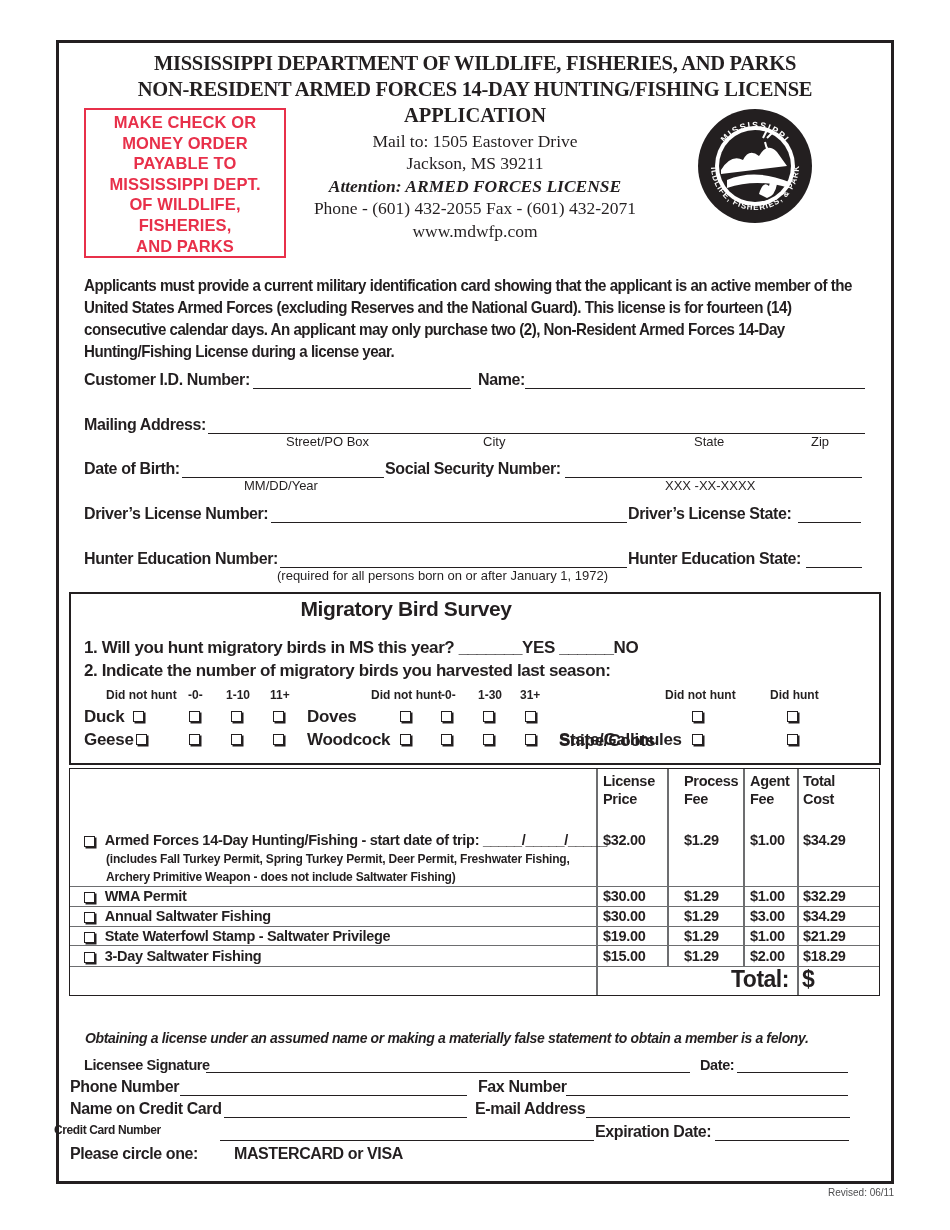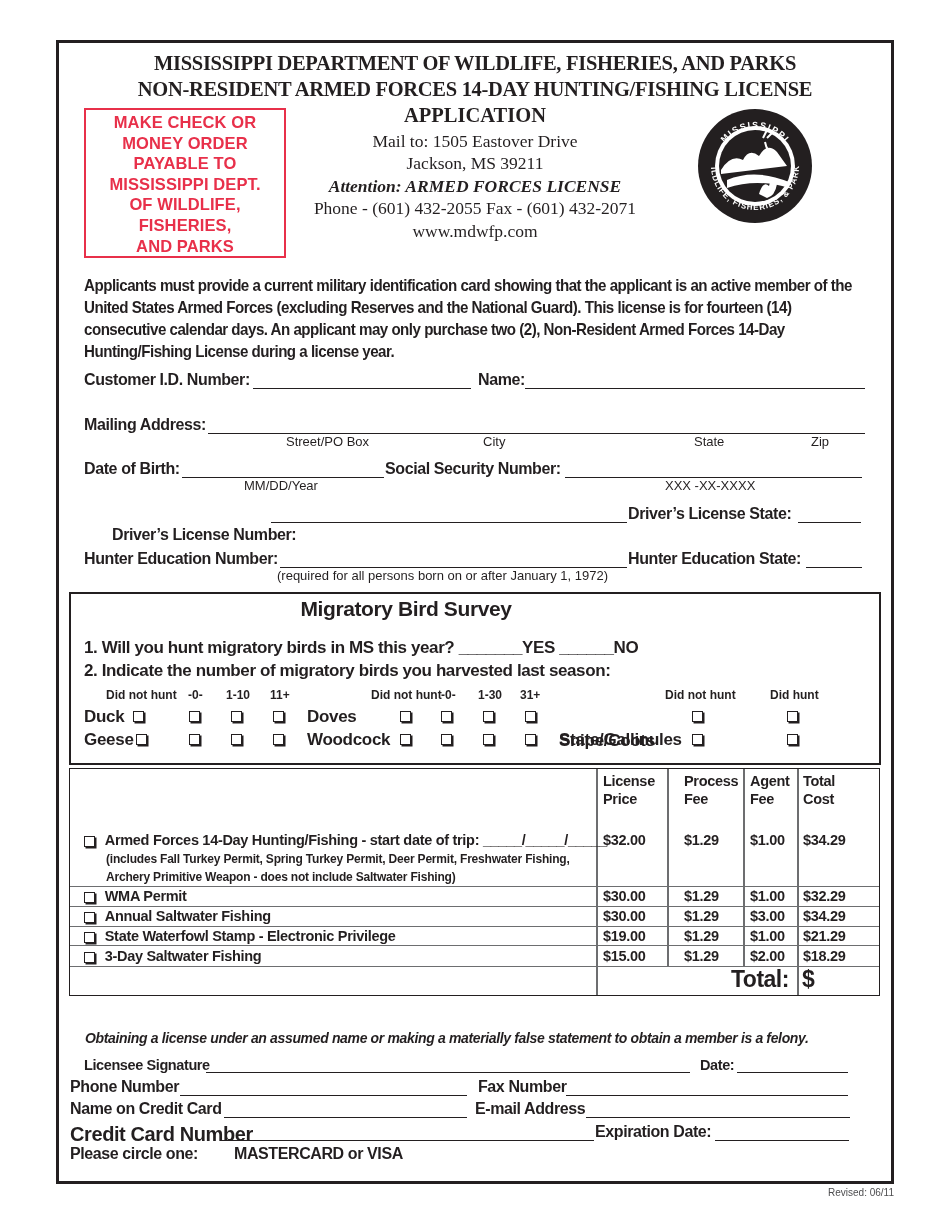--- a/index.html
+++ b/index.html
@@ -86,21 +86,21 @@
 <div class="sub" style="left:694px; top:434px;">State</div>
 <div class="sub" style="left:811px; top:434px;">Zip</div>
 
 <div class="abs fld" style="left:84px; top:460px;">Date of Birth:</div>
 <div class="ln" style="left:182px; top:477px; width:202px;"></div>
 <div class="sub" style="left:244px; top:478px;">MM/DD/Year</div>
 <div class="abs fld" style="left:385px; top:460px;">Social Security Number:</div>
 <div class="ln" style="left:565px; top:477px; width:297px;"></div>
 <div class="sub" style="left:665px; top:478px;">XXX -XX-XXXX</div>
 
-<div class="abs fld" style="left:84px; top:526px;margin-left:28px;">Driver’s License Number:</div>
+<div class="abs fld" style="left:84px; top:505px;">Driver’s License Number:</div>
 <div class="ln" style="left:271px; top:522px; width:356px;"></div>
 <div class="abs fld" style="left:628px; top:505px;">Driver’s License State:</div>
 <div class="ln" style="left:798px; top:522px; width:63px;"></div>
 
 <div class="abs fld" style="left:84px; top:550px;">Hunter Education Number:</div>
 <div class="ln" style="left:280px; top:567px; width:347px;"></div>
 <div class="sub" style="left:277px; top:568px;">(required for all persons born on or after January 1, 1972)</div>
 <div class="abs fld" style="left:628px; top:550px;">Hunter Education State:</div>
 <div class="ln" style="left:806px; top:567px; width:56px;"></div>
 
@@ -205,21 +205,21 @@
   <span class="cb"></span>
   <span style="margin-left:6px;">Annual Saltwater Fishing</span>
 </div>
 <div class="tcell" style="left:603px; top:908px;">$30.00</div>
 <div class="tcell" style="left:684px; top:908px;">$1.29</div>
 <div class="tcell" style="left:750px; top:908px;">$3.00</div>
 <div class="tcell" style="left:803px; top:908px;">$34.29</div>
 
 <div class="trow" style="left:84px; top:928px;">
   <span class="cb"></span>
-  <span style="margin-left:6px;">State Waterfowl Stamp - Electronic Privilege</span>
+  <span style="margin-left:6px;">State Waterfowl Stamp - Saltwater Privilege</span>
 </div>
 <div class="tcell" style="left:603px; top:928px;">$19.00</div>
 <div class="tcell" style="left:684px; top:928px;">$1.29</div>
 <div class="tcell" style="left:750px; top:928px;">$1.00</div>
 <div class="tcell" style="left:803px; top:928px;">$21.29</div>
 
 <div class="trow" style="left:84px; top:948px;">
   <span class="cb"></span>
   <span style="margin-left:6px;">3-Day Saltwater Fishing</span>
 </div>
@@ -241,21 +241,21 @@
 <div class="abs fld" style="left:70px; top:1078px; font-size:16px;">Phone Number</div>
 <div class="ln" style="left:180px; top:1095px; width:287px;"></div>
 <div class="abs fld" style="left:478px; top:1078px; font-size:16px;">Fax Number</div>
 <div class="ln" style="left:566px; top:1095px; width:282px;"></div>
 
 <div class="abs fld" style="left:70px; top:1100px; font-size:16px;">Name on Credit Card</div>
 <div class="ln" style="left:224px; top:1117px; width:243px;"></div>
 <div class="abs fld" style="left:475px; top:1100px; font-size:16px;">E-mail Address</div>
 <div class="ln" style="left:586px; top:1117px; width:264px;"></div>
 
-<div class="abs fld" style="left:70px; top:1123px; font-size:20px;">Credit Card Number</div>
+<div class="abs fld" style="left:54px; top:1123px; font-size:12px;">Credit Card Number</div>
 <div class="ln" style="left:220px; top:1140px; width:374px;"></div>
 <div class="abs fld" style="left:595px; top:1123px; font-size:16px;">Expiration Date:</div>
 <div class="ln" style="left:715px; top:1140px; width:134px;"></div>
 
 <div class="abs fld" style="left:70px; top:1145px; font-size:16px;">Please circle one:</div>
 <div class="abs fld" style="left:234px; top:1145px; font-size:16px;">MASTERCARD or VISA</div>
 
 <div class="abs" style="left:828px; top:1187px; font-size:10px; color:#4d4d4f;">Revised: 06/11</div>
 
 </body></html>

